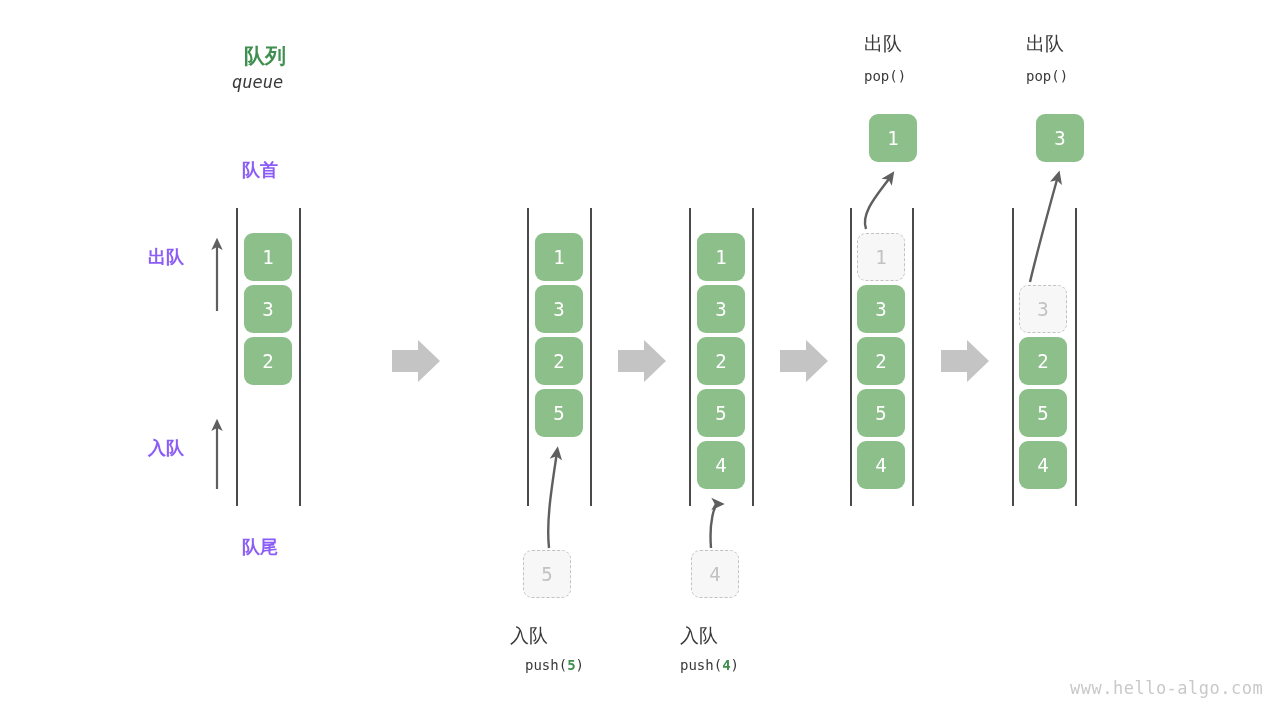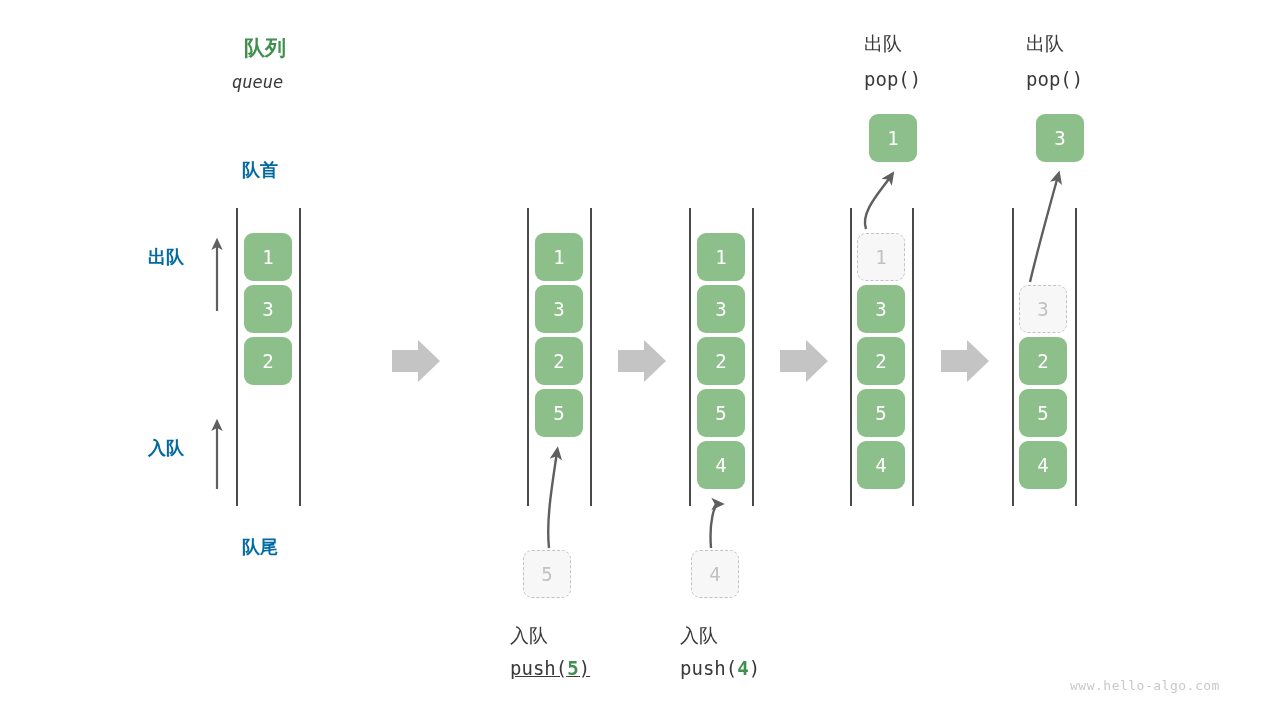--- a/index.html
+++ b/index.html
@@ -21,47 +21,48 @@
   .lbl {
     position: absolute;
     white-space: nowrap;
     color: #2b2b2b;
   }
   .title-cn {
     font-family: "Liberation Sans", sans-serif;
     font-weight: bold;
     font-size: 21px;
     color: #3f8f4f;
+    margin-top: 8px;
   }
   .title-en {
     font-family: "DejaVu Sans Mono", monospace;
     font-size: 17px;
     color: #3a3a3a;
     font-style: italic;
   }
   .hdr-cn {
     font-family: "Liberation Sans", sans-serif;
     font-size: 19px;
     color: #3a3a3a;
   }
   .hdr-code {
     font-family: "DejaVu Sans Mono", monospace;
-    font-size: 19px;
+    font-size: 14px;
     color: #3a3a3a;
   }
   .hdr-code .arg { color: #3f8f4f; font-weight: bold; }
   .side-bold {
     font-family: "Liberation Sans", sans-serif;
     font-weight: bold;
     font-size: 18px;
-    color: #0369a1;
+    color: #8b5cf6;
   }
   .watermark {
     font-family: "DejaVu Sans Mono", monospace;
-    font-size: 13px;
+    font-size: 17px;
     color: #c9c9c9;
     letter-spacing: 0.5px;
   }
   
   .rail {
     position: absolute;
     width: 1.6px;
     background: #4a4a4a;
   }
   
@@ -120,21 +121,21 @@
   <div class="rail" style="left:590px; top:208px; height:298px;"></div>
 
   <div class="cell filled" style="left:535px; top:233px;">1</div>
   <div class="cell filled" style="left:535px; top:285px;">3</div>
   <div class="cell filled" style="left:535px; top:337px;">2</div>
   <div class="cell filled" style="left:535px; top:389px;">5</div>
 
   <div class="cell ghost" style="left:523px; top:550px;">5</div>
 
   <div class="lbl hdr-cn" style="left:510px; top:623px;">入队</div>
-  <div class="lbl hdr-code" style="left:510px; top:657px;text-decoration:underline;"><span>push(</span><span class="arg">5</span><span>)</span></div>
+  <div class="lbl hdr-code" style="left:525px; top:657px;"><span>push(</span><span class="arg">5</span><span>)</span></div>
 
   <div class="rail" style="left:689px; top:208px; height:298px;"></div>
   <div class="rail" style="left:752px; top:208px; height:298px;"></div>
 
   <div class="cell filled" style="left:697px; top:233px;">1</div>
   <div class="cell filled" style="left:697px; top:285px;">3</div>
   <div class="cell filled" style="left:697px; top:337px;">2</div>
   <div class="cell filled" style="left:697px; top:389px;">5</div>
   <div class="cell filled" style="left:697px; top:441px;">4</div>
 

